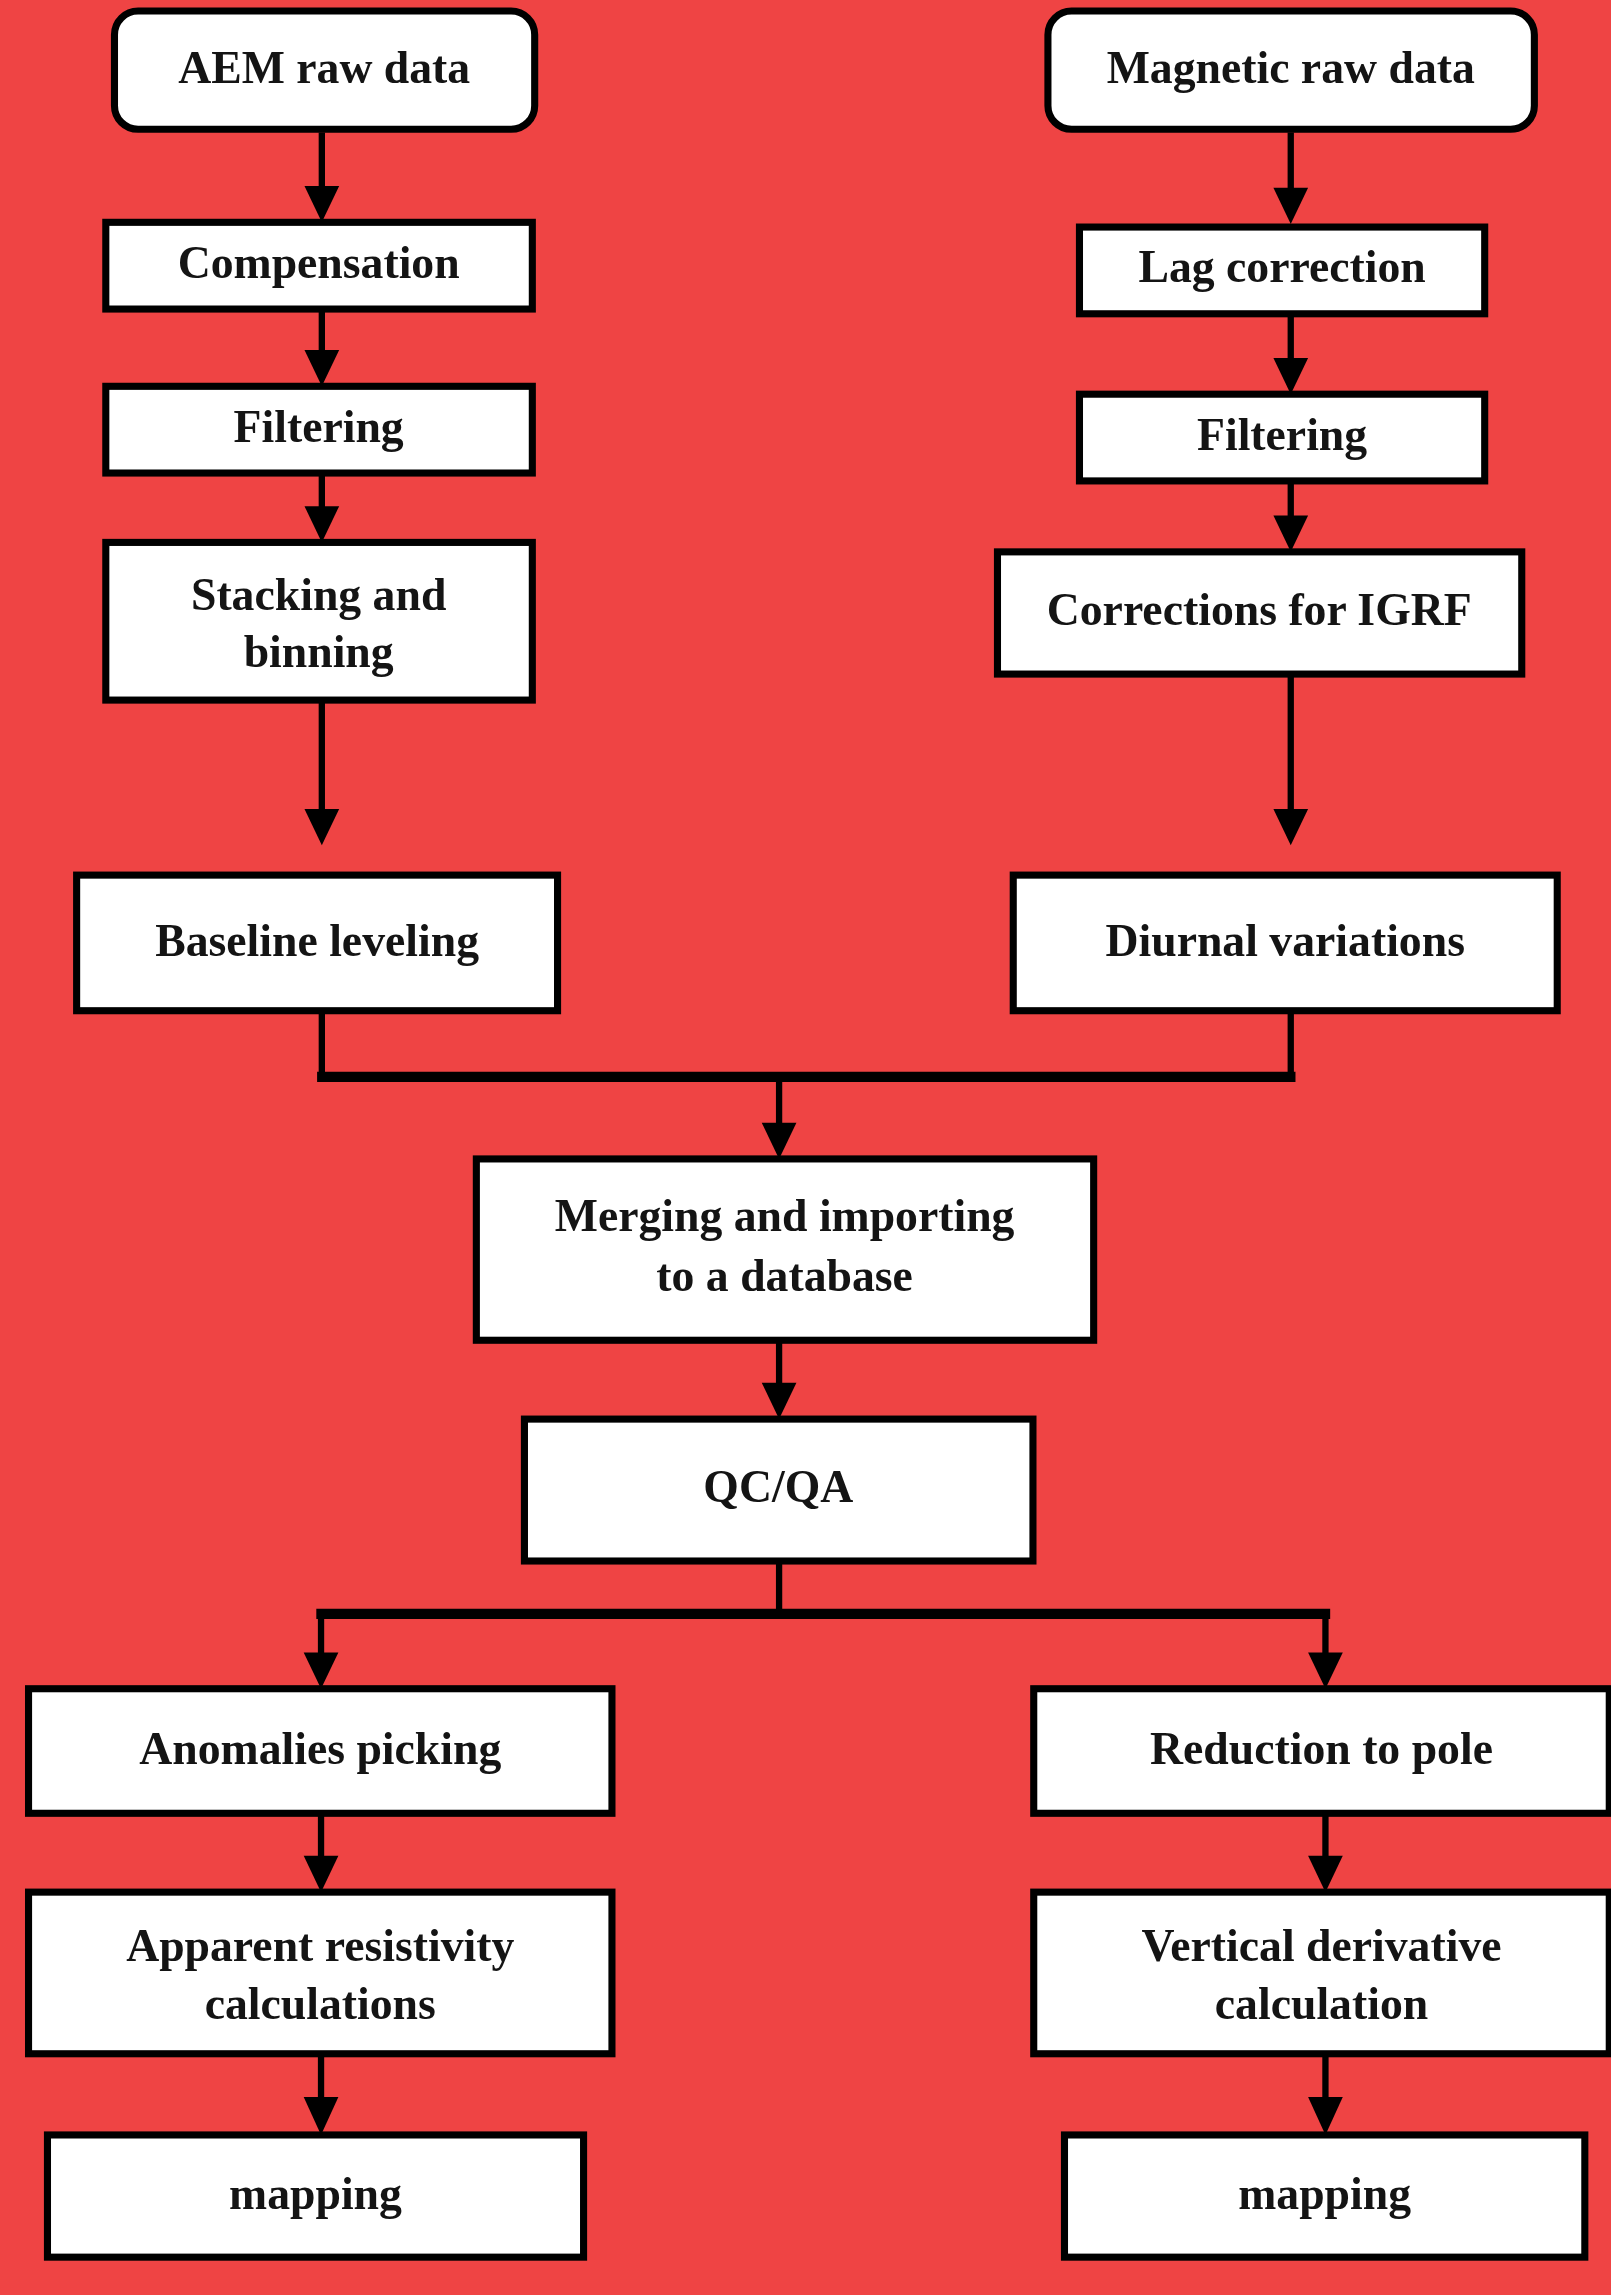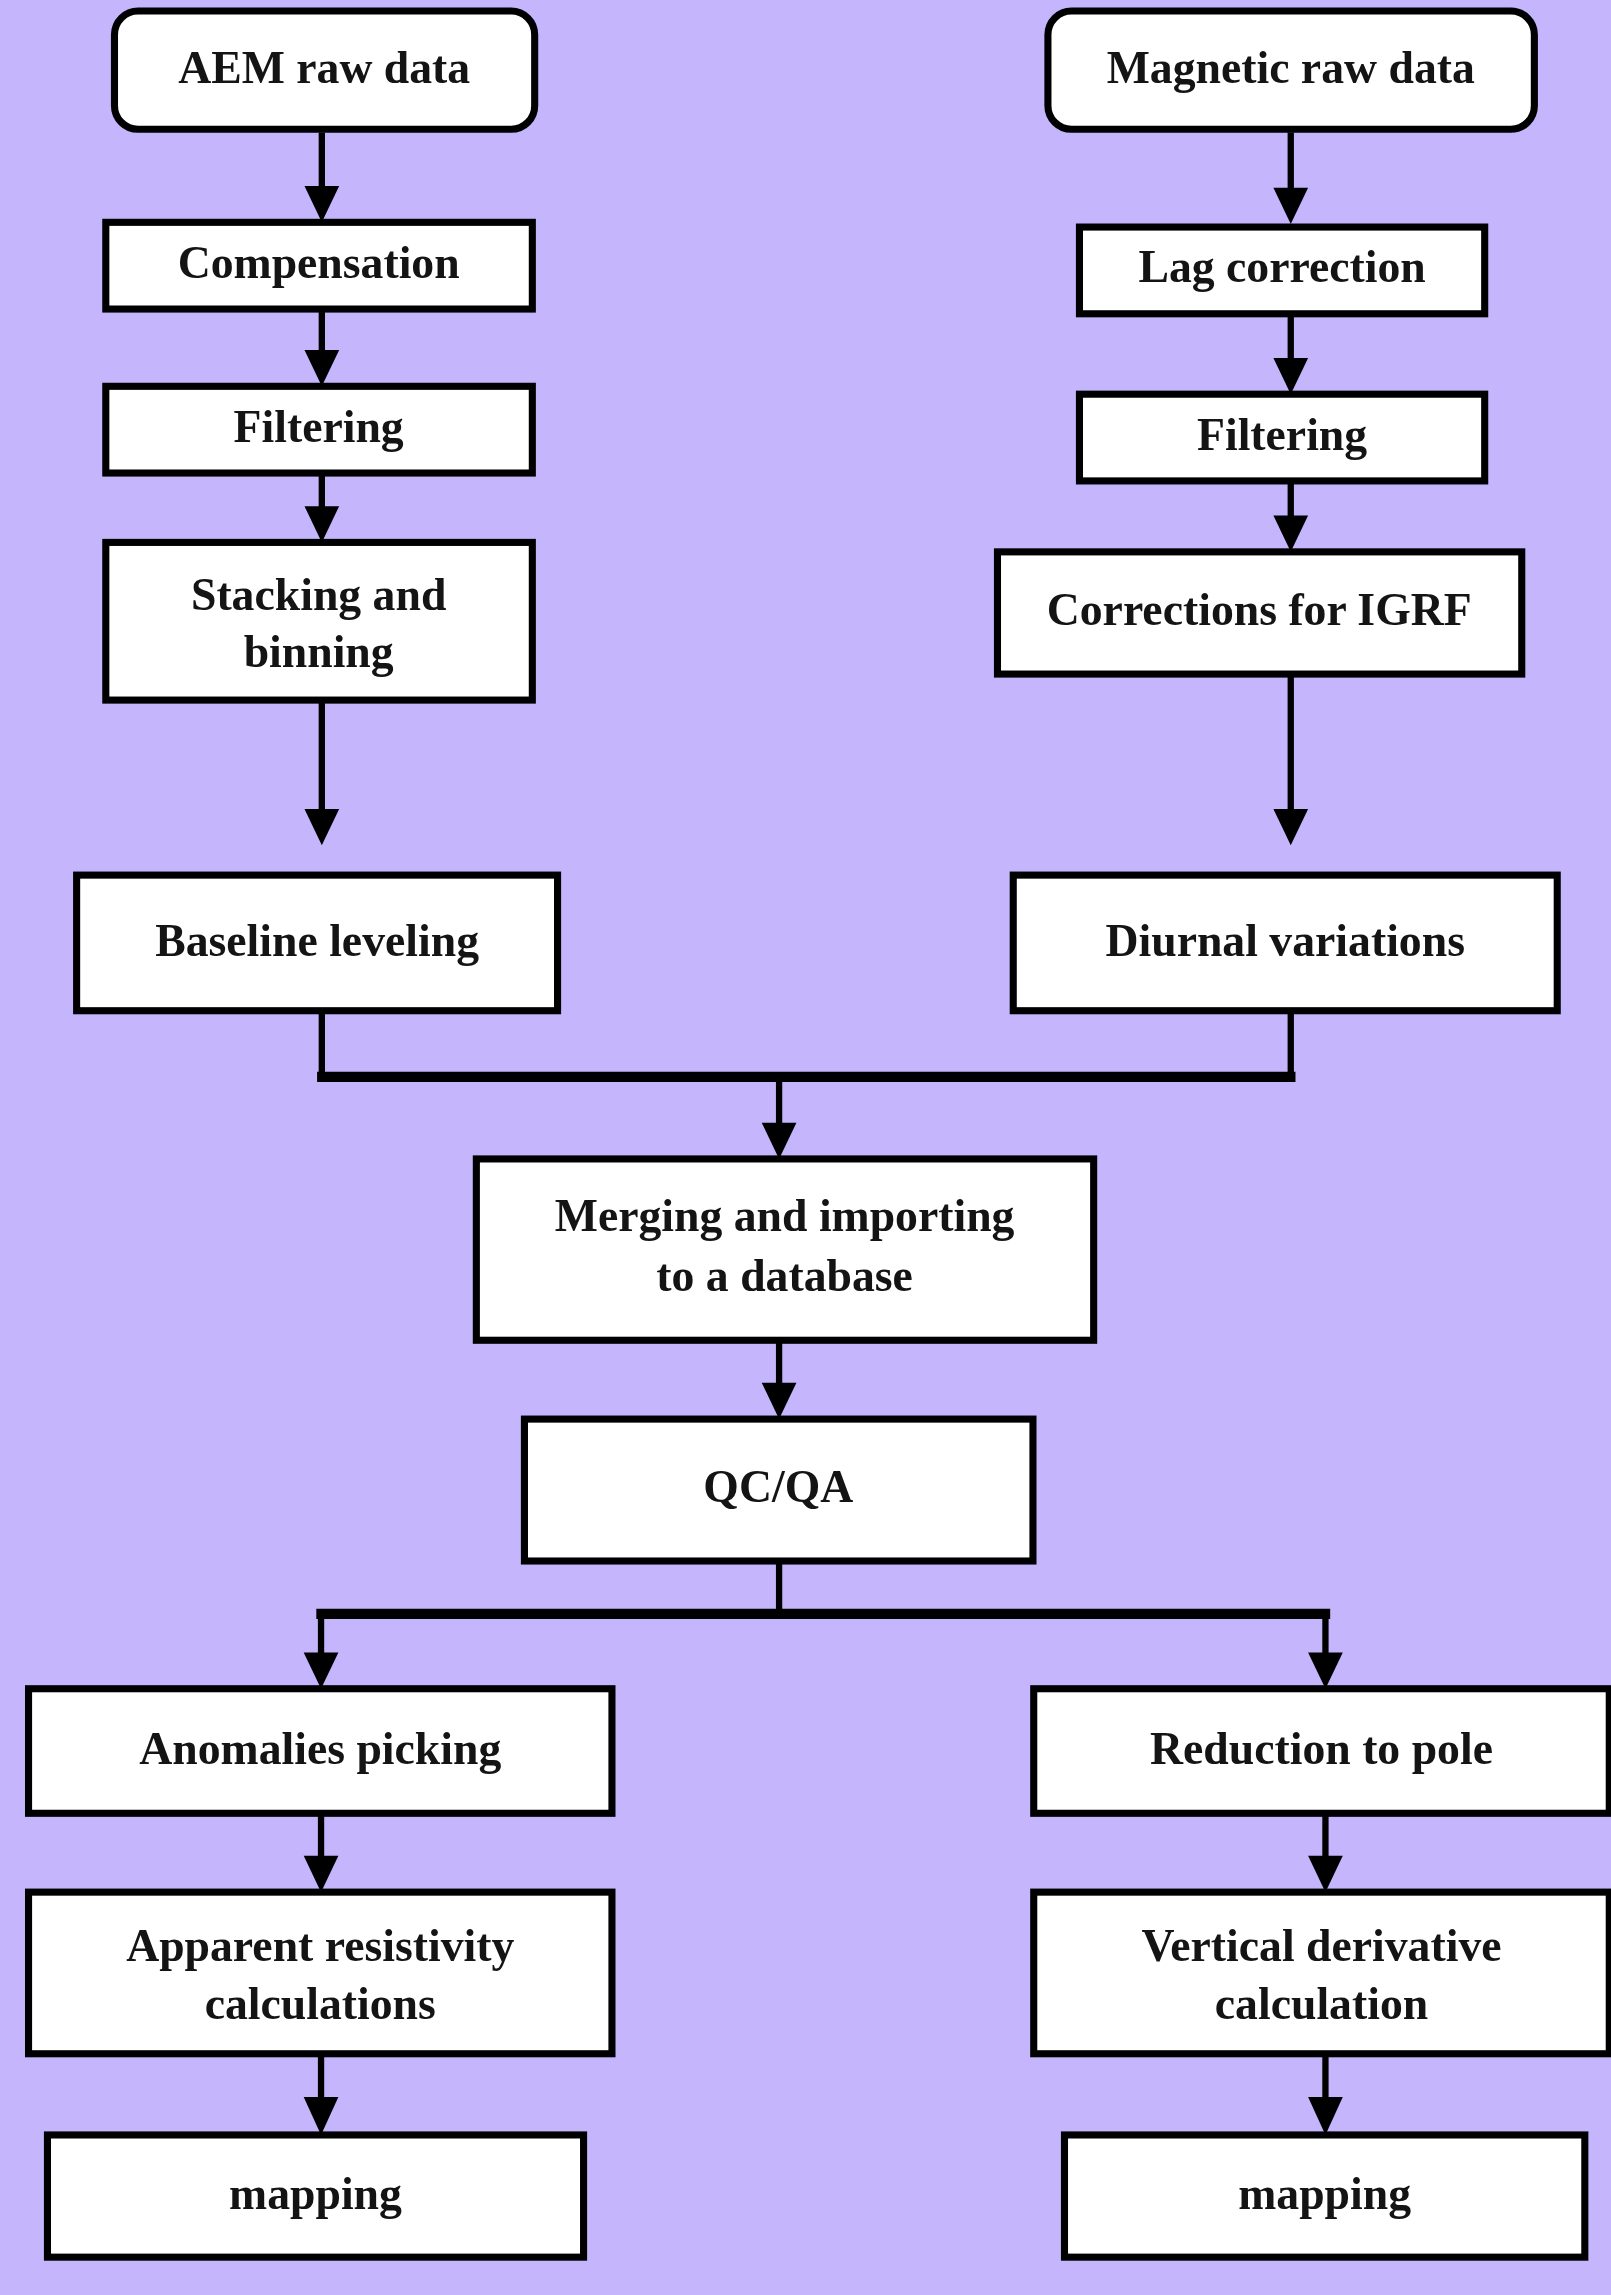--- a/index.html
+++ b/index.html
@@ -1,21 +1,21 @@
 <!DOCTYPE html>
 <html style="font-size:12.6px"><head>
 <meta charset="utf-8">
 <style>
   html,body{margin:0;padding:0;background:#ffffff;}
   body{
     font-family:"Liberation Serif", serif;
     width:1611px; height:2295px;
     overflow:hidden;
   }
-  #flow-root{position:relative;width:1611px;height:2295px;background:#c4b5fd;}
+  #flow-root{position:relative;width:1611px;height:2295px;background:#ef4444;}
   svg#flow-svg{position:absolute;top:0;left:0;width:1611px;height:2295px;display:block;}
   .node-box{
     fill:#ffffff;
     stroke:#000000;
     stroke-width:9;
   }
   .node-box.rounded{ rx:30; ry:30; }
   .node-label{
     font-family:"Liberation Serif", serif;
     font-weight:700;

